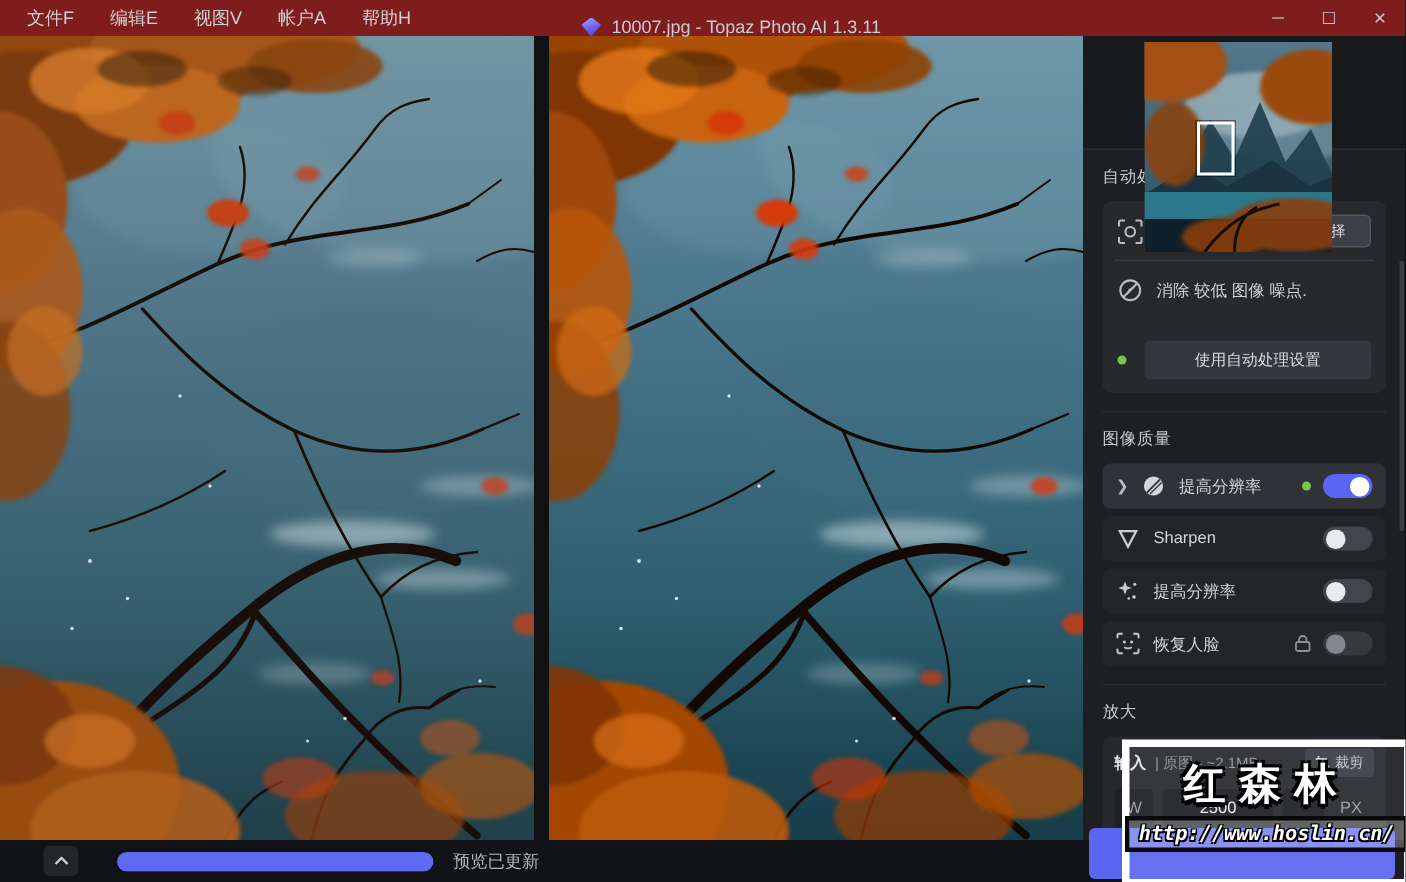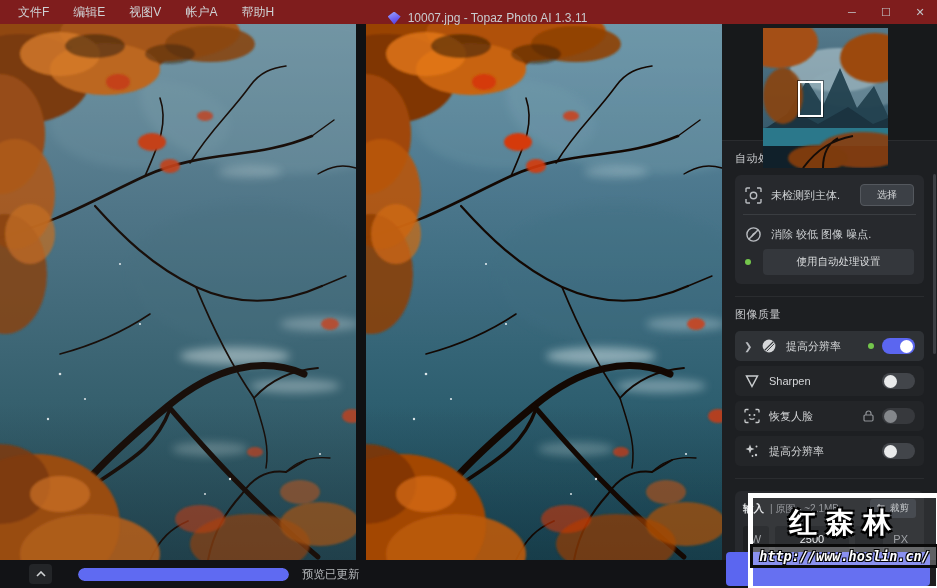--- a/index.html
+++ b/index.html
@@ -37,21 +37,21 @@
   .section-label{display:flex;align-items:center;gap:8px;color:#c8cacd;font-size:11px;
                  letter-spacing:.5px;margin-bottom:9px;}
   .gear{color:#c8cacd;font-size:13px;line-height:1;}
   .card{background:#27292d;border-radius:6px;padding:9px 10px;}
   .ap-row{display:flex;align-items:center;gap:9px;min-height:22px;}
   .ap-icn{width:17px;height:17px;flex:none;}
   .ap-text{color:#cfd2d4;}
   .select-btn{margin-left:auto;background:#3c4046;border:1px solid #54585e;border-radius:4px;
               color:#d6d8da;font-size:10px;padding:3px 16px;}
   .ap-div{height:1px;background:#3a3d41;margin:8px -2px;}
-  .apply-row{display:flex;align-items:center;gap:12px;margin-top:4px;}
+  .apply-row{display:flex;align-items:center;gap:12px;margin-top:23px;}
   .green-dot{width:6px;height:6px;border-radius:50%;background:#74c64c;flex:none;}
   .apply-btn{flex:1;background:#34373c;border:none;border-radius:4px;color:#d9dbdd;
              font-size:10.5px;padding:6px 0;text-align:center;}
   .sec-sep{height:1px;background:#2a2c2f;margin:12px 0 0 0;}
   .filters{display:flex;flex-direction:column;gap:5px;}
   .f-row{height:30px;border-radius:5px;background:#232528;display:flex;align-items:center;
          gap:9px;padding:0 9px;}
   .f-row.active{background:#2f3236;}
   .chev{color:#b9bcc0;font-size:10px;width:8px;}
   .f-icn{width:16px;height:16px;flex:none;}
@@ -324,57 +324,60 @@
           </svg>
           <span class="f-label">Sharpen</span>
           <span class="f-right">
             <span class="toggle">
                 <span class="knob"></span>
               </span>
           </span>
         </div>
         <div class="f-row">
           <svg class="f-icn" viewBox="0 0 16 16">
+            <path d="M6 1.5 L7.2 4.8 L10.5 6 L7.2 7.2 L6 10.5 L4.8 7.2 L1.5 6 L4.8 4.8 Z" fill="#c9ccce"></path>
+            <circle cx="12.5" cy="3.5" r="1" fill="#c9ccce"></circle>
+            <circle cx="12" cy="12" r="1.2" fill="#c9ccce"></circle>
+            <circle cx="8.5" cy="13" r="0.9" fill="#c9ccce"></circle>
+          </svg>
+          <span class="f-label">提高分辨率</span>
+          <span class="f-right">
+            <span class="toggle">
+                <span class="knob"></span>
+              </span>
+          </span>
+        </div>
+        <div class="f-row">
+          <svg class="f-icn" viewBox="0 0 16 16">
             <g stroke="#c9ccce" stroke-width="1.3" fill="none">
               <path d="M1 4.5 V2.5 Q1 1.5 2 1.5 H4.5 M11.5 1.5 H14 Q15 1.5 15 2.5 V4.5 M15 11.5 V13.5 Q15 14.5 14 14.5 H11.5 M4.5 14.5 H2 Q1 14.5 1 13.5 V11.5"></path>
             </g>
             <circle cx="5.6" cy="7" r="1" fill="#c9ccce"></circle>
             <circle cx="10.4" cy="7" r="1" fill="#c9ccce"></circle>
             <path d="M5.5 10.5 Q8 12 10.5 10.5" stroke="#c9ccce" stroke-width="1.2" fill="none"></path>
           </svg>
           <span class="f-label">恢复人脸</span>
           <span class="f-right">
             <svg class="lock" viewBox="0 0 11 12">
               <rect x="1" y="5" width="9" height="6" rx="1.2" fill="none" stroke="#8f9296" stroke-width="1.2"></rect>
               <path d="M3 5 V3.5 a2.5 2.5 0 0 1 5 0 V5" fill="none" stroke="#8f9296" stroke-width="1.2"></path>
             </svg>
             <span class="toggle locked">
                 <span class="knob"></span>
               </span>
           </span>
         </div>
-        <div class="f-row">
-          <svg class="f-icn" viewBox="0 0 16 16">
-            <path d="M6 1.5 L7.2 4.8 L10.5 6 L7.2 7.2 L6 10.5 L4.8 7.2 L1.5 6 L4.8 4.8 Z" fill="#c9ccce"></path>
-            <circle cx="12.5" cy="3.5" r="1" fill="#c9ccce"></circle>
-            <circle cx="12" cy="12" r="1.2" fill="#c9ccce"></circle>
-            <circle cx="8.5" cy="13" r="0.9" fill="#c9ccce"></circle>
-          </svg>
-          <span class="f-label">提高分辨率</span>
-          <span class="f-right">
-            <span class="toggle">
-                <span class="knob"></span>
-              </span>
-          </span>
-        </div>
       </div>
       <div class="sec-sep"></div>
     </div>
 
     <div class="section">
+      <div class="section-label">
+        <span>放大</span>
+      </div>
       <div class="up-card">
         <div class="up-row1">
           <span class="up-in">输入</span>
           <span class="up-info">| 原图 - ~2.1MB</span>
           <span class="crop-btn">
             <svg width="9" height="9" viewBox="0 0 9 9">
               <path d="M2 0 V7 H9 M0 2 H7 V9" stroke="#c3c6c9" stroke-width="1.2" fill="none"></path>
             </svg>
             <span>裁剪</span>
           </span>

